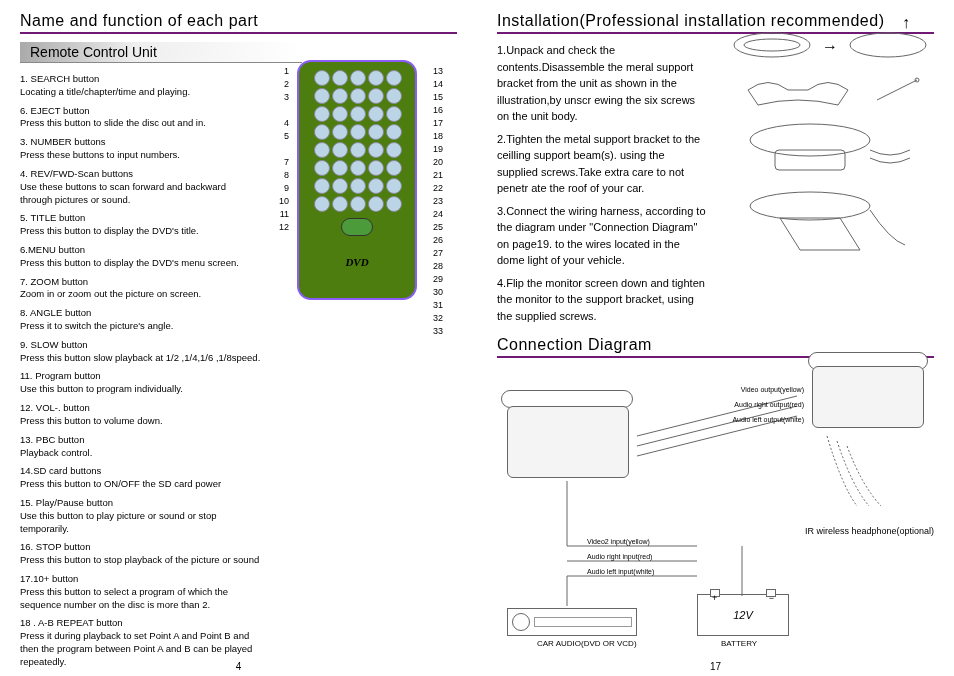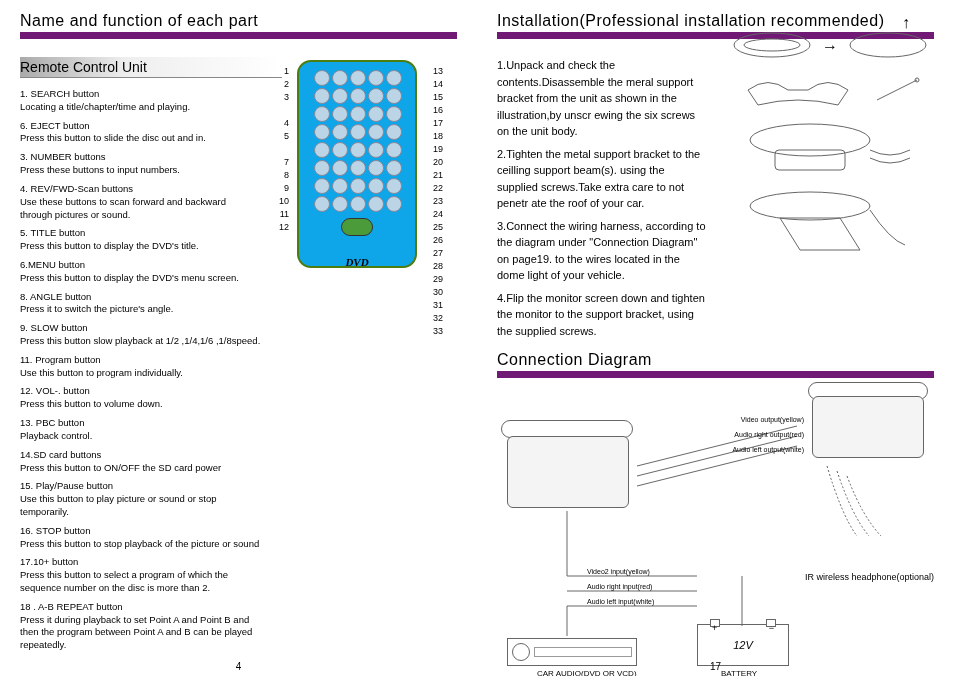--- a/index.html
+++ b/index.html
@@ -20,30 +20,30 @@
   }
   .left-col, .right-col {
     width: 50%;
     padding: 12px 20px;
     box-sizing: border-box;
     position: relative;
   }
   .section-title {
     font-size: 16px;
     font-weight: normal;
-    border-bottom: 7px solid #701a75;
+    border-bottom: 2px solid #701a75;
     padding-bottom: 2px;
-    margin-bottom: 18px;
+    margin-bottom: 8px;
     letter-spacing: 0.5px;
   }
   .subsection {
     font-size: 14px;
     background: linear-gradient(to right, #aaa 0%, #eee 40%, #fff 100%);
     border-bottom: 1px solid #888;
-    padding: 2px 0;
+    padding: 2px 10px;
     margin-bottom: 10px;
     width: 60%;
   }
   .items-block {
     line-height: 1.35;
     font-size: 9.5px;
     width: 55%;
   }
   .item {
     margin-bottom: 6px;
@@ -51,24 +51,24 @@
   .item-title { display: block; }
   .item-desc  { display: block; }
   .remote-area {
     position: absolute;
     top: 60px;
     right: 20px;
     width: 200px;
   }
   .remote {
     width: 120px;
-    height: 208px;
-    border: 2px solid #4d7c0f;
+    height: 240px;
+    border: 2px solid #8b5cf6;
     border-radius: 14px;
-    background: #0ea5e9;
+    background: #4d7c0f;
     position: absolute;
     left: 40px;
     top: 0;
     padding: 8px 6px;
     box-sizing: border-box;
   }
   .remote-grid {
     display: grid;
     grid-template-columns: repeat(5, 14px);
     grid-auto-rows: 14px;
@@ -168,21 +168,21 @@
     bottom: 10px; left: 200px;
     display:flex;align-items:center;justify-content:center;
     font-style: italic;
     font-size: 11px;
   }
   .battery::before, .battery::after{
     content:""; position:absolute; top:-6px; width:8px;height:6px; border:1px solid #666; background:#fff;
   }
   .battery::before{left:12px;} .battery::after{right:12px;}
   .wire-label { position:absolute; font-size:7px; white-space:nowrap;}
-  .headphone-label{ position:absolute; right:0; top:176px; font-size:9px;}
+  .headphone-label{ position:absolute; right:0; top:160px; font-size:9px;}
   .caption{ position:absolute; font-size:8px;}
   .page-num{ position:absolute; bottom:4px; font-size:10px;}
   .page-num.left{ left:50%; transform:translateX(-50%);}
   .page-num.right{ left:50%; transform:translateX(-50%);}
   .arrow::after{content:"→"; font-size:16px;}
   .up-arrow::after{content:"↑"; font-size:16px;}
 </style>
 </head>
 <body>
 
@@ -209,20 +209,24 @@
           <span class="item-title">4. REV/FWD-Scan buttons</span>
           <span class="item-desc">Use these buttons to scan forward and backward through pictures or sound.</span>
         </div>
         <div class="item">
           <span class="item-title">5. TITLE button</span>
           <span class="item-desc">Press this button to display the DVD's title.</span>
         </div>
         <div class="item">
           <span class="item-title">6.MENU button</span>
           <span class="item-desc">Press this button to display the DVD's menu screen.</span>
+        </div>
+        <div class="item">
+          <span class="item-title">7. ZOOM button</span>
+          <span class="item-desc">Zoom in or zoom out the picture on screen.</span>
         </div>
         <div class="item">
           <span class="item-title">8. ANGLE button</span>
           <span class="item-desc">Press it to switch the picture's angle.</span>
         </div>
         <div class="item">
           <span class="item-title">9. SLOW button</span>
           <span class="item-desc">Press this button slow playback at 1/2 ,1/4,1/6 ,1/8speed.</span>
         </div>
         <div class="item">

